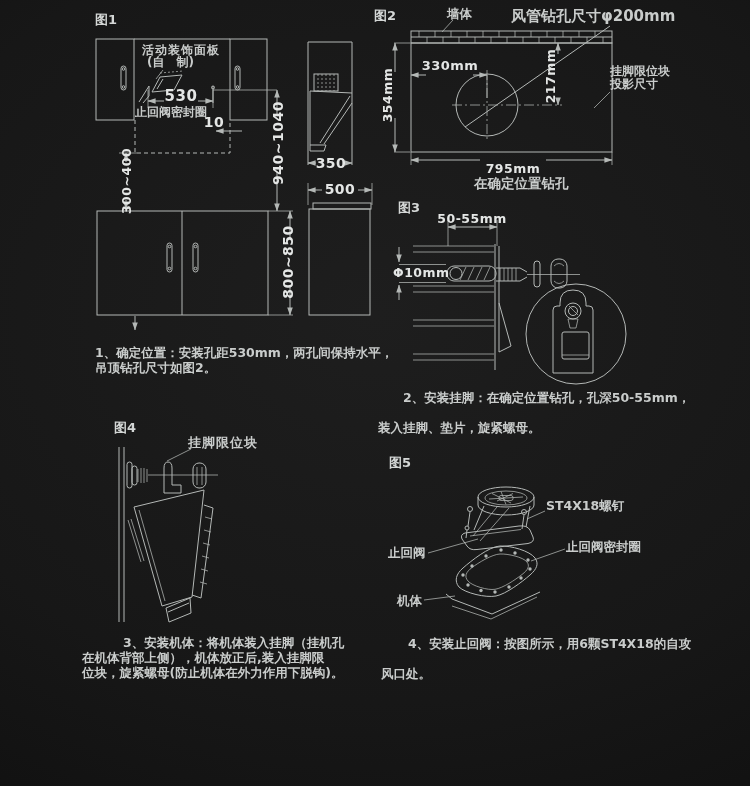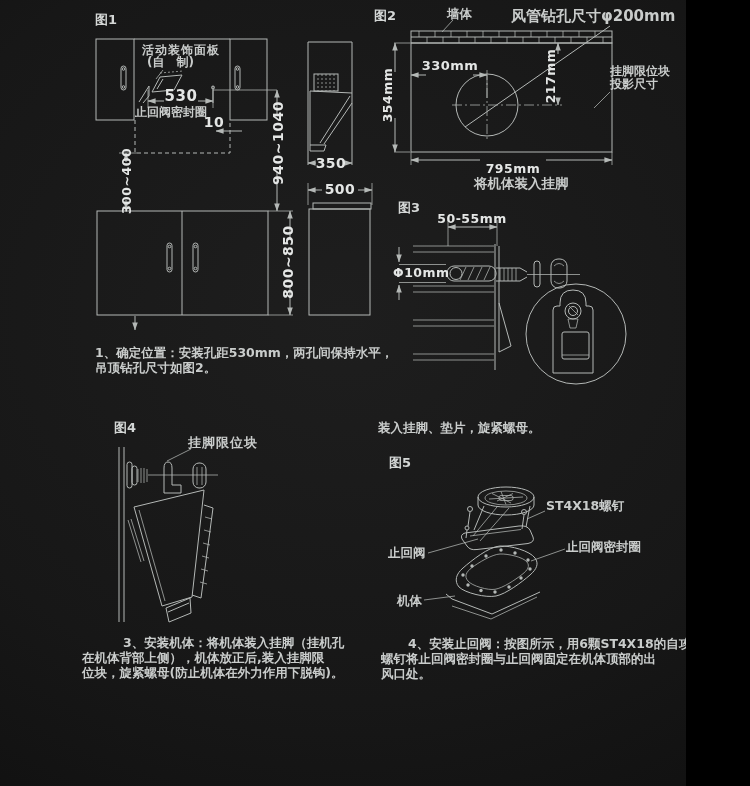--- a/index.html
+++ b/index.html
@@ -1,17 +1,17 @@
 <!DOCTYPE html>
 <html><head>
 <meta charset="utf-8">
 <style>
   html,body{margin:0;padding:0;background:#000;}
   .stage{
-    position:relative;width:686px;height:786px;overflow:hidden;
+    position:relative;width:750px;height:786px;overflow:hidden;
     background:radial-gradient(120% 90% at 50% 40%, #1e1e1e 0%, #171717 55%, #0d0d0d 100%);
     font-family:"DejaVu Sans","Liberation Sans",sans-serif;
   }
   svg.draw{position:absolute;left:0;top:0;}
   .lab{position:absolute;color:#c9cccb;font-weight:700;white-space:nowrap;line-height:1.15;}
   .figlab{color:#d4d7d6;}
   .num{color:#e4e6e5;letter-spacing:.5px;}
   .clab{transform:translate(-50%,-50%);}
   .vlab{transform:translate(-50%,-50%) rotate(-90deg);transform-origin:center;}
 </style>
@@ -247,38 +247,38 @@
 
 <div class="lab figlab" style="left:374px;top:9px;font-size:13px">图2</div>
 <div class="lab" style="left:447px;top:7px;font-size:12.5px">墙体</div>
 <div class="lab" style="left:511px;top:8px;font-size:15px">风管钻孔尺寸φ200mm</div>
 <div class="lab num clab" style="left:450px;top:66px;font-size:13px">330mm</div>
 <div class="lab num vlab" style="left:388px;top:95px;font-size:12.5px">354mm</div>
 <div class="lab num vlab" style="left:551px;top:76px;font-size:12.5px">217mm</div>
 <div class="lab num clab" style="left:513px;top:169px;font-size:12.5px">795mm</div>
 <div class="lab" style="left:610px;top:65px;font-size:12px">挂脚限位块</div>
 <div class="lab" style="left:610px;top:78px;font-size:12px">投影尺寸</div>
-<div class="lab" style="left:474px;top:176px;font-size:13.5px">将机体装入挂脚</div>
+<div class="lab" style="left:474px;top:176px;font-size:13.5px">在确定位置钻孔</div>
 
 <div class="lab figlab" style="left:398px;top:201px;font-size:13px">图3</div>
 <div class="lab num clab" style="left:472px;top:219px;font-size:12.5px">50-55mm</div>
 <div class="lab num" style="left:393px;top:266px;font-size:12.5px">Φ10mm</div>
 
+<div class="lab" style="left:403px;top:391px;font-size:12.5px">2、安装挂脚：在确定位置钻孔，孔深50-55mm，</div>
 <div class="lab" style="left:378px;top:421px;font-size:12.5px">装入挂脚、垫片，旋紧螺母。</div>
 
 <div class="lab figlab" style="left:114px;top:421px;font-size:13px">图4</div>
 <div class="lab" style="left:188px;top:436px;font-size:13px;letter-spacing:1px">挂脚限位块</div>
 
 <div class="lab" style="left:123px;top:636px;font-size:12.5px">3、安装机体：将机体装入挂脚（挂机孔</div>
 <div class="lab" style="left:82px;top:651px;font-size:12.5px">在机体背部上侧），机体放正后,装入挂脚限</div>
 <div class="lab" style="left:82px;top:666px;font-size:12.5px">位块，旋紧螺母(防止机体在外力作用下脱钩)。</div>
 
 <div class="lab figlab" style="left:389px;top:456px;font-size:13px">图5</div>
 <div class="lab" style="left:546px;top:499px;font-size:12.5px">ST4X18螺钉</div>
 <div class="lab" style="left:388px;top:546px;font-size:12.5px">止回阀</div>
 <div class="lab" style="left:566px;top:540px;font-size:12.5px">止回阀密封圈</div>
 <div class="lab" style="left:397px;top:594px;font-size:12.5px">机体</div>
 
 <div class="lab" style="left:408px;top:637px;font-size:12.5px">4、安装止回阀：按图所示，用6颗ST4X18的自攻</div>
-<div class="lab" style="left:381px;top:652px;font-size:12.5px">螺钉将止回阀密封圈与止回阀固定在机体顶部的出</div>
 <div class="lab" style="left:381px;top:667px;font-size:12.5px">风口处。</div>
 
 </div>
 
 </body></html>

